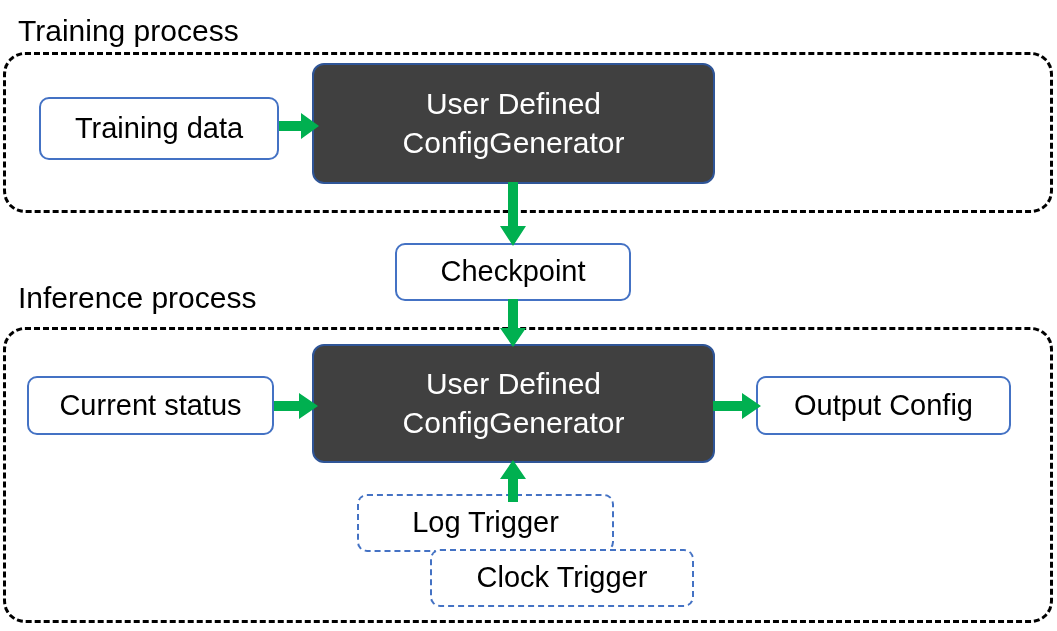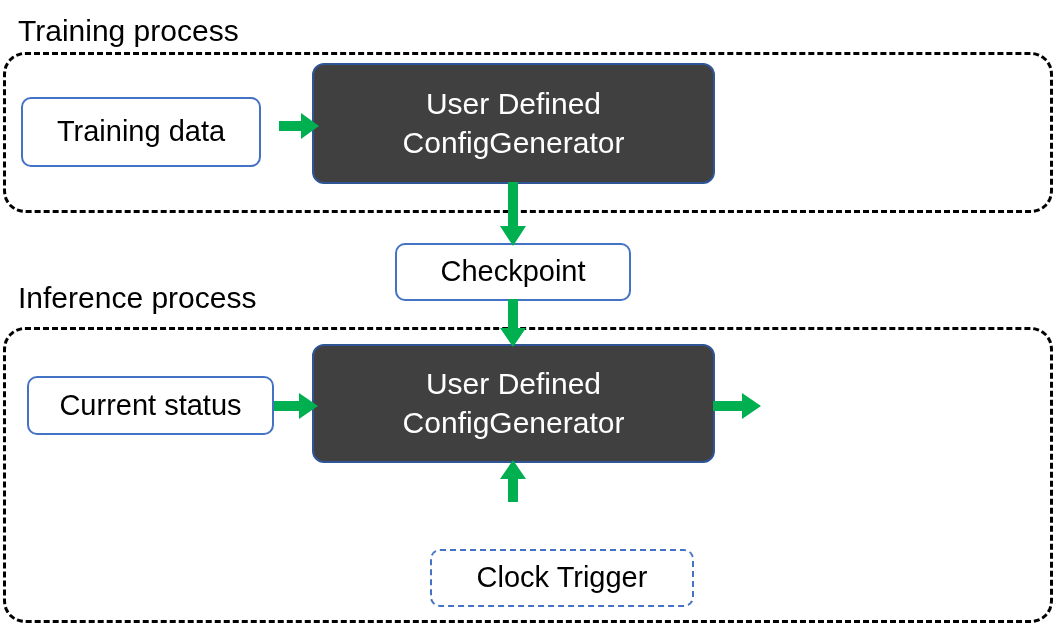--- a/index.html
+++ b/index.html
@@ -52,21 +52,21 @@
     border: 2px solid #4472C4;
     border-radius: 10px;
     display: flex;
     align-items: center;
     justify-content: center;
     color: #000000;
     font-size: 29px;
     line-height: 1.1;
     white-space: nowrap;
   }
-  #node-training-data { left: 21px;  top: 97px;  width: 240px; height: 70px; }
+  #node-training-data { left: 39px;  top: 97px;  width: 240px; height: 63px; }
   #node-checkpoint    { left: 395px; top: 243px; width: 236px; height: 58px; }
   #node-current-status{ left: 27px;  top: 376px; width: 247px; height: 59px; }
   #node-output-config { left: 756px; top: 376px; width: 255px; height: 59px; }
 
   
   .node-process {
     position: absolute;
     box-sizing: border-box;
     background: #404040;
     border: 2px solid #2F5597;
@@ -139,21 +139,23 @@
 
   <div class="node-plain" id="node-current-status">Current status</div>
 
   <div class="node-plain" id="node-checkpoint">Checkpoint</div>
 
   <div class="node-process" id="node-proc-inference">
     <span>User Defined</span>
     <span>ConfigGenerator</span>
   </div>
 
+  <div class="node-plain" id="node-output-config">Output Config</div>
 
+  <div class="node-trigger" id="node-log-trigger">Log Trigger</div>
 
   <div class="node-trigger" id="node-clock-trigger">Clock Trigger</div>
 
   <div class="arrow" id="arrow-training-data-to-proc">
     <svg width="40" height="32" viewBox="0 0 40 32">
       <path d="M0 11 H22 V3 L40 16 L22 29 V21 H0 Z" fill="#00B050"></path>
     </svg>
   </div>
 
   <div class="arrow" id="arrow-proc-to-checkpoint">

